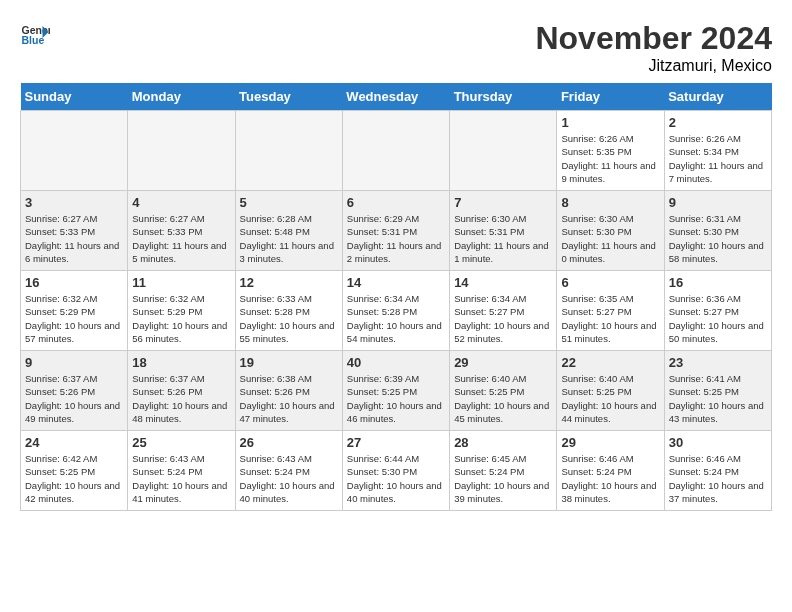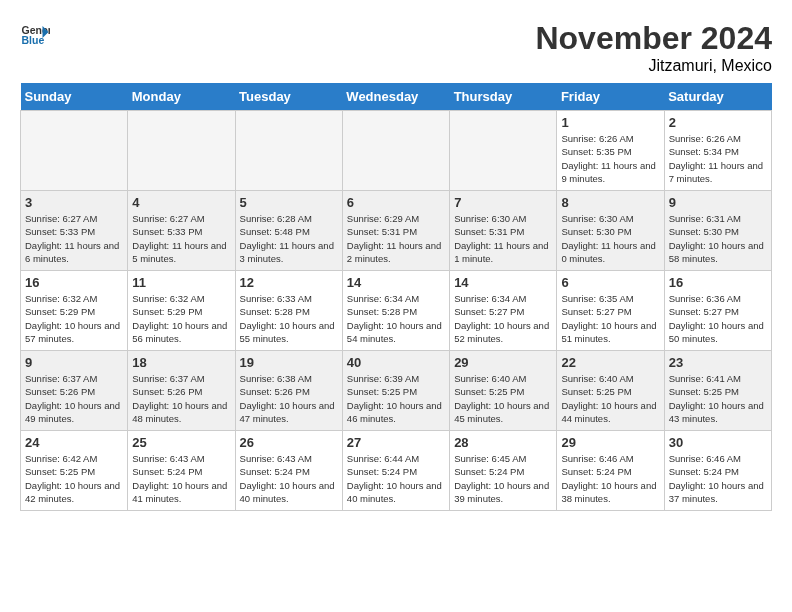--- a/index.html
+++ b/index.html
@@ -273,21 +273,21 @@
         </td>
         <td>
           <div class="day-number">26</div>
           <div class="day-info">Sunrise: 6:43 AM
 Sunset: 5:24 PM
 Daylight: 10 hours and 40 minutes.</div>
         </td>
         <td>
           <div class="day-number">27</div>
           <div class="day-info">Sunrise: 6:44 AM
-Sunset: 5:24 PM
+Sunset: 5:30 PM
 Daylight: 10 hours and 40 minutes.</div>
         </td>
         <td>
           <div class="day-number">28</div>
           <div class="day-info">Sunrise: 6:45 AM
 Sunset: 5:24 PM
 Daylight: 10 hours and 39 minutes.</div>
         </td>
         <td>
           <div class="day-number">29</div>

